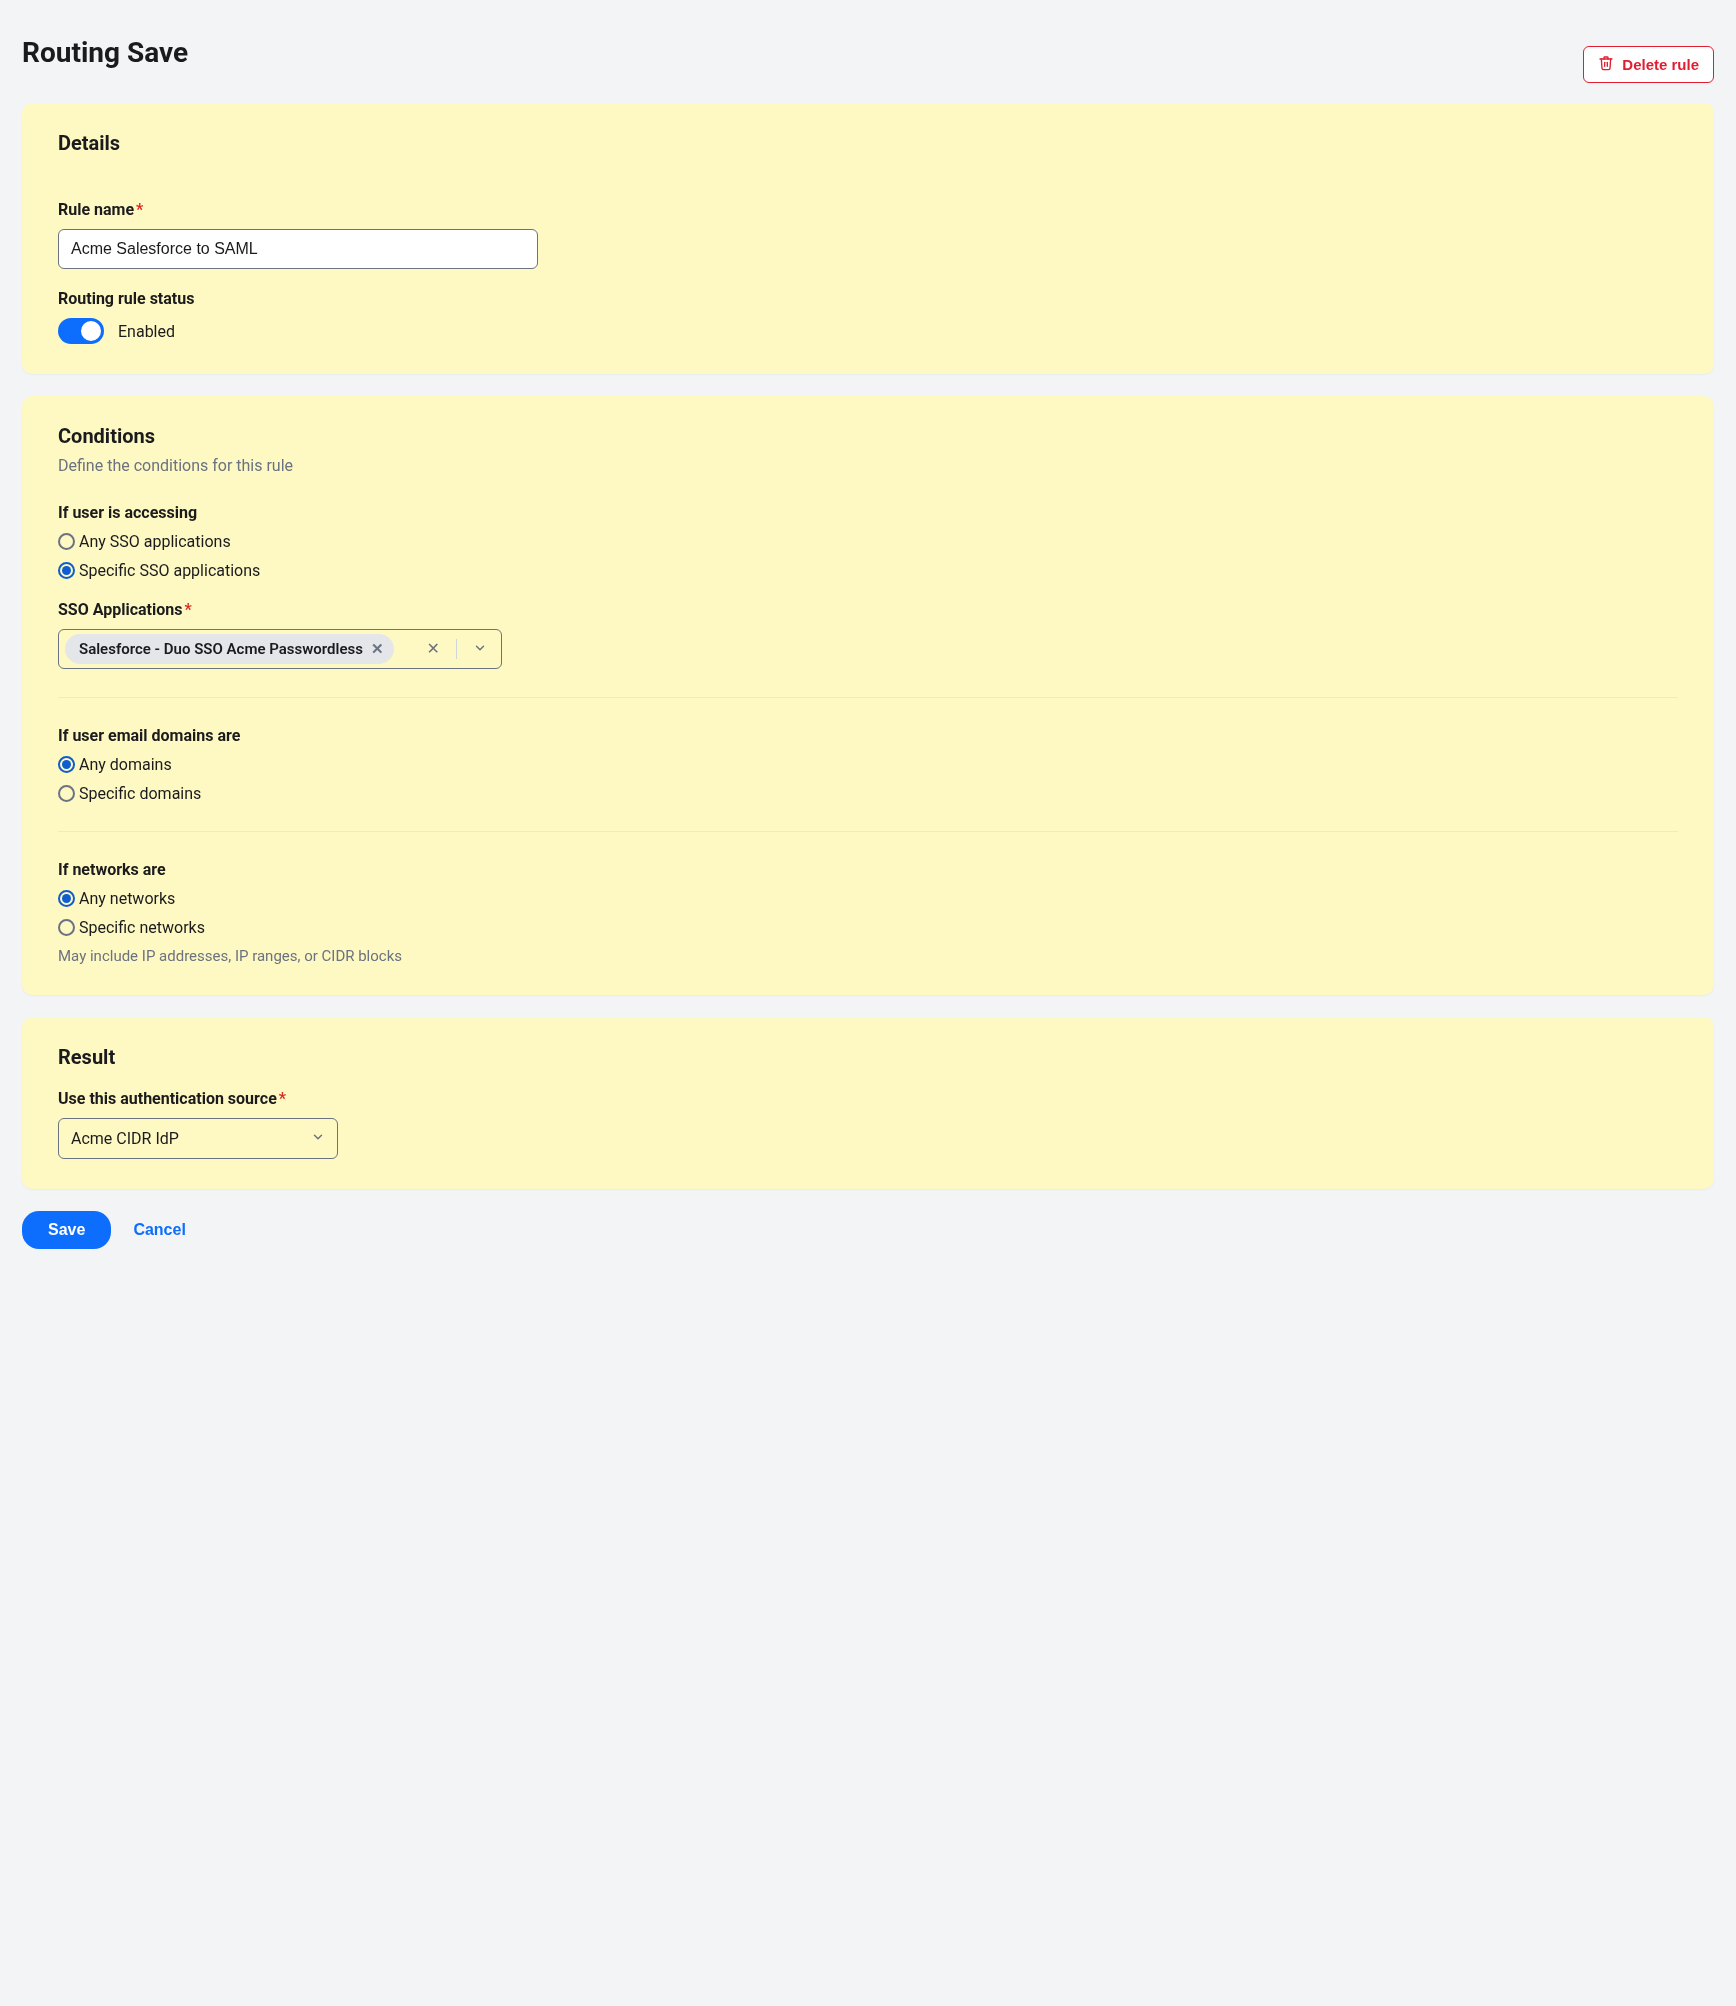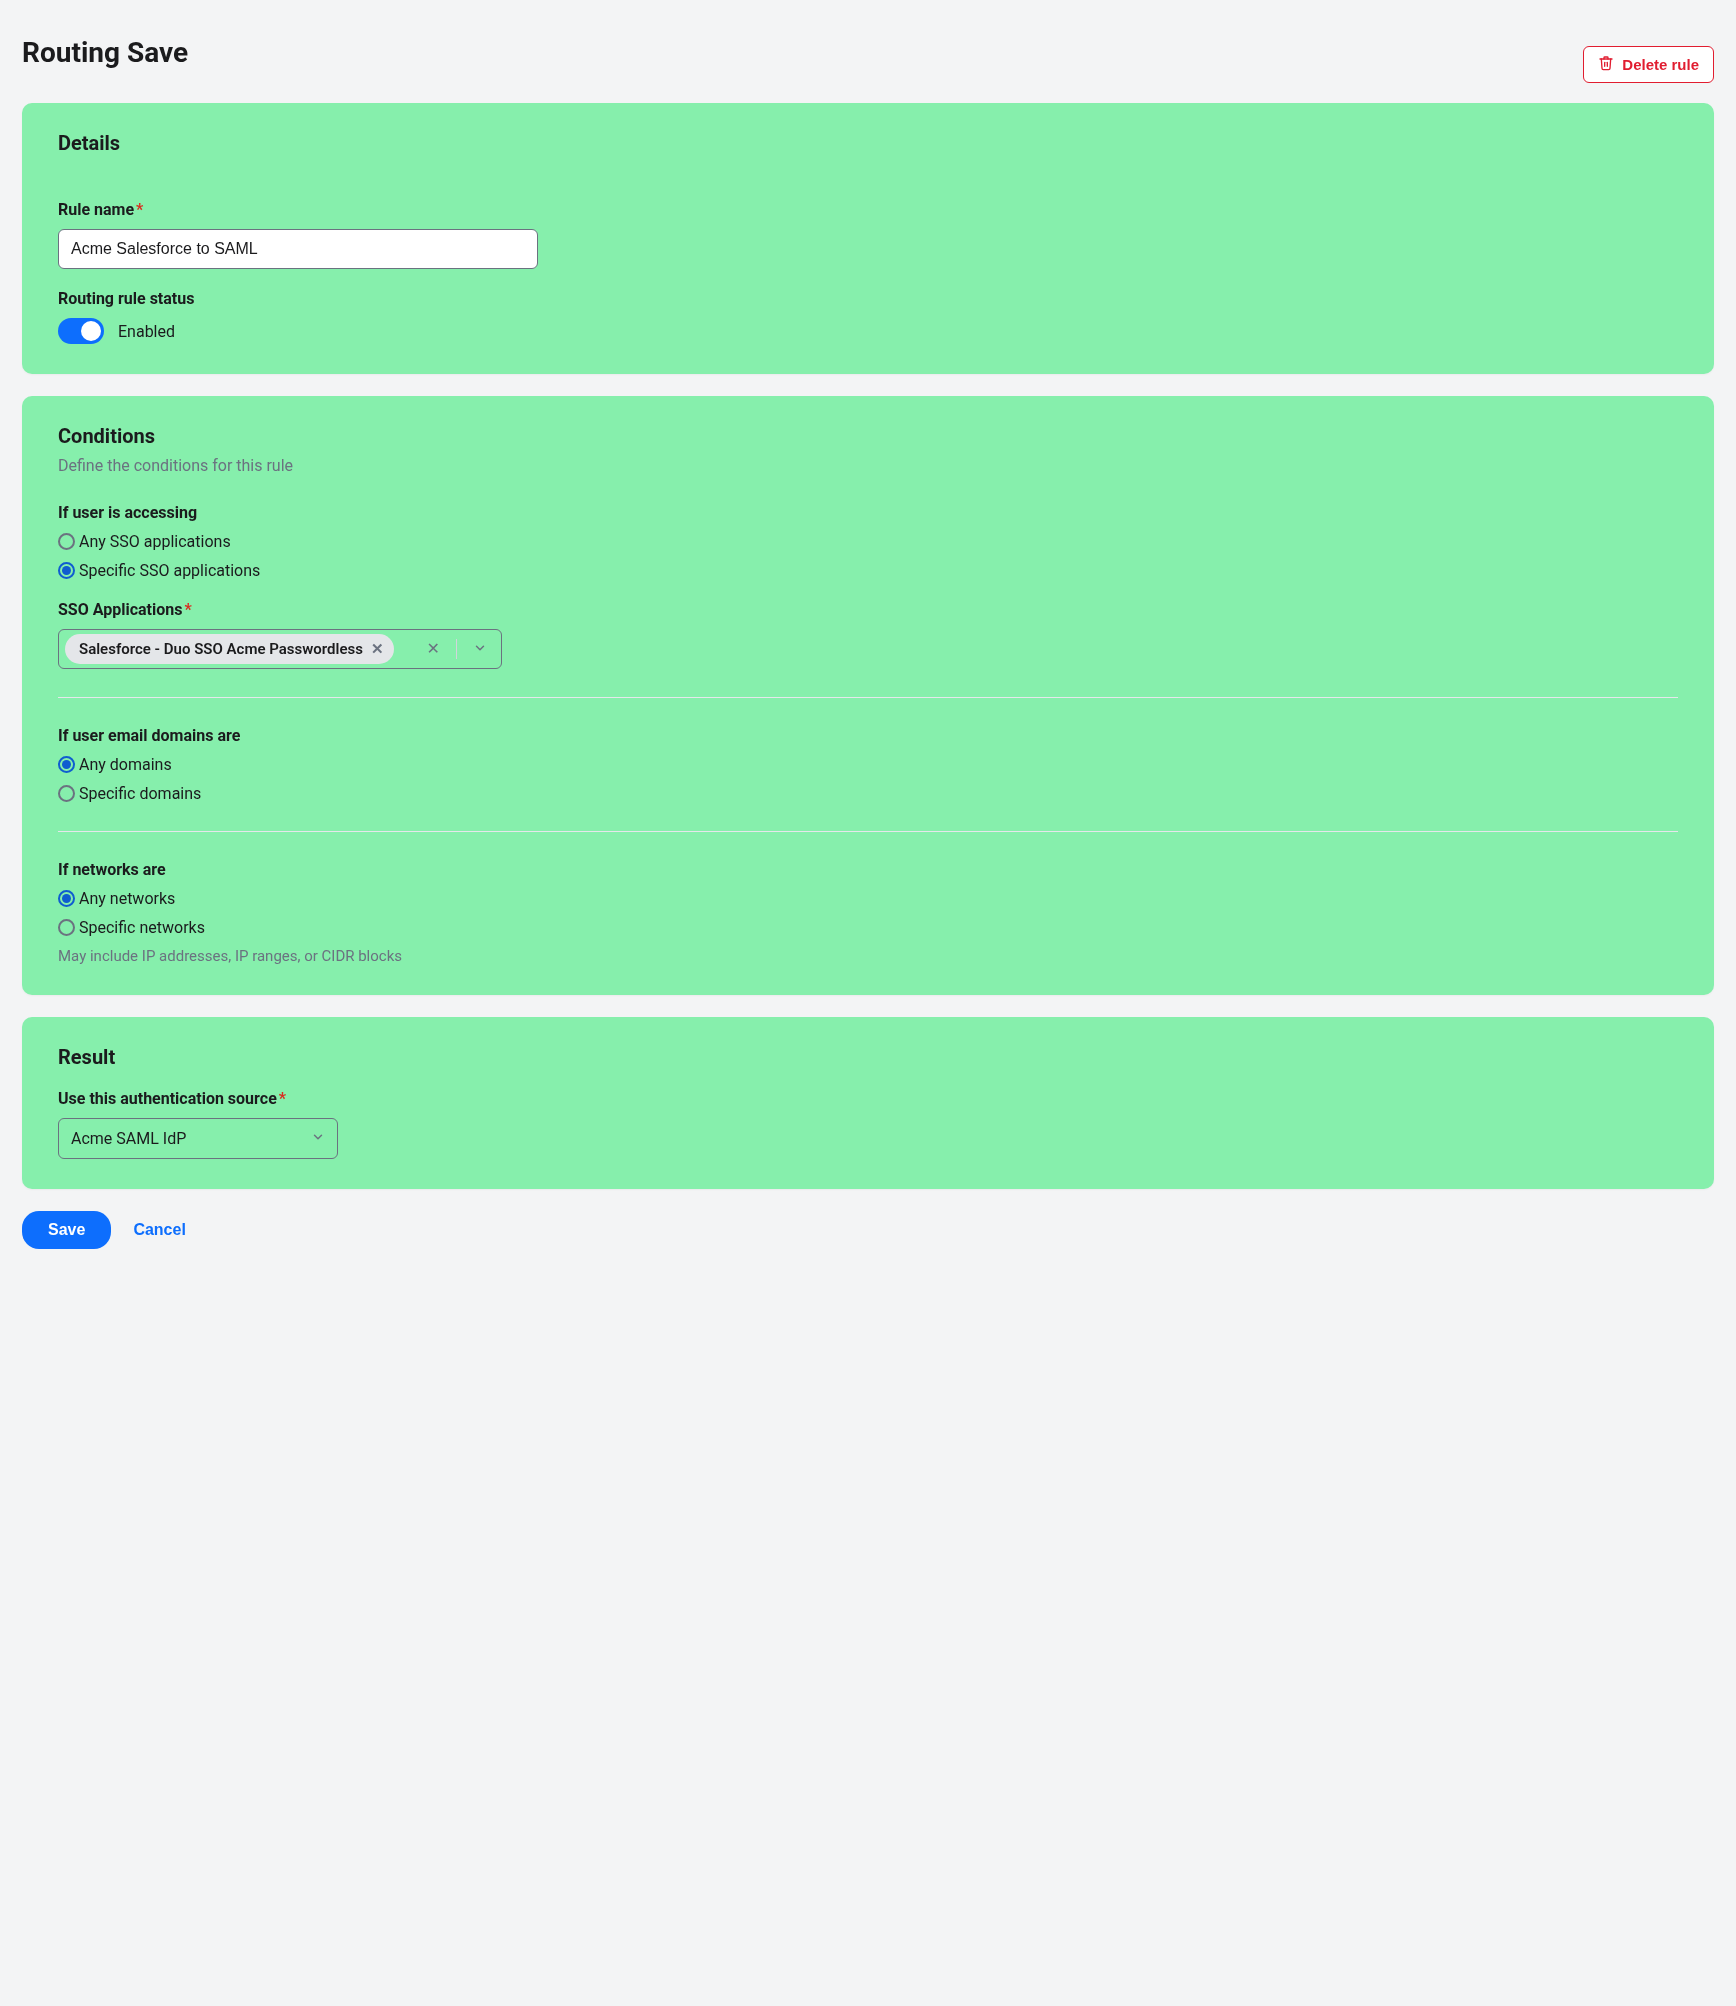--- a/index.html
+++ b/index.html
@@ -30,21 +30,21 @@
     color: #e11d30;
     font-weight: 700;
     font-size: 15px;
     padding: 8px 14px;
     border-radius: 6px;
     cursor: pointer;
     margin-top: 24px;
   }
   .delete-btn svg { width: 16px; height: 16px; }
   .card {
-    background: #86efac;
+    background: #fef9c3;
     border-radius: 10px;
     padding: 28px 36px 30px 36px;
     margin-bottom: 22px;
     box-shadow: 0 1px 2px rgba(0,0,0,0.04);
   }
   .card h2 {
     font-size: 20px;
     font-weight: 700;
     margin-bottom: 8px;
   }
@@ -295,21 +295,21 @@
   </div>
   <p class="hint">May include IP addresses, IP ranges, or CIDR blocks</p>
 </div>
 
 <div class="card">
   <h2>Result</h2>
   <label class="field-label">
     <span>Use this authentication source</span><span class="req">*</span>
   </label>
   <div class="select">
-    <span>Acme SAML IdP</span>
+    <span>Acme CIDR IdP</span>
     <span class="chevron">
       <svg width="14" height="14" viewBox="0 0 24 24" fill="none" stroke="#6b7280" stroke-width="2.5" stroke-linecap="round" stroke-linejoin="round">
           <polyline points="6 9 12 15 18 9"></polyline>
         </svg>
     </span>
   </div>
 </div>
 
 <div class="footer-actions">
   <button class="save-btn">Save</button>

